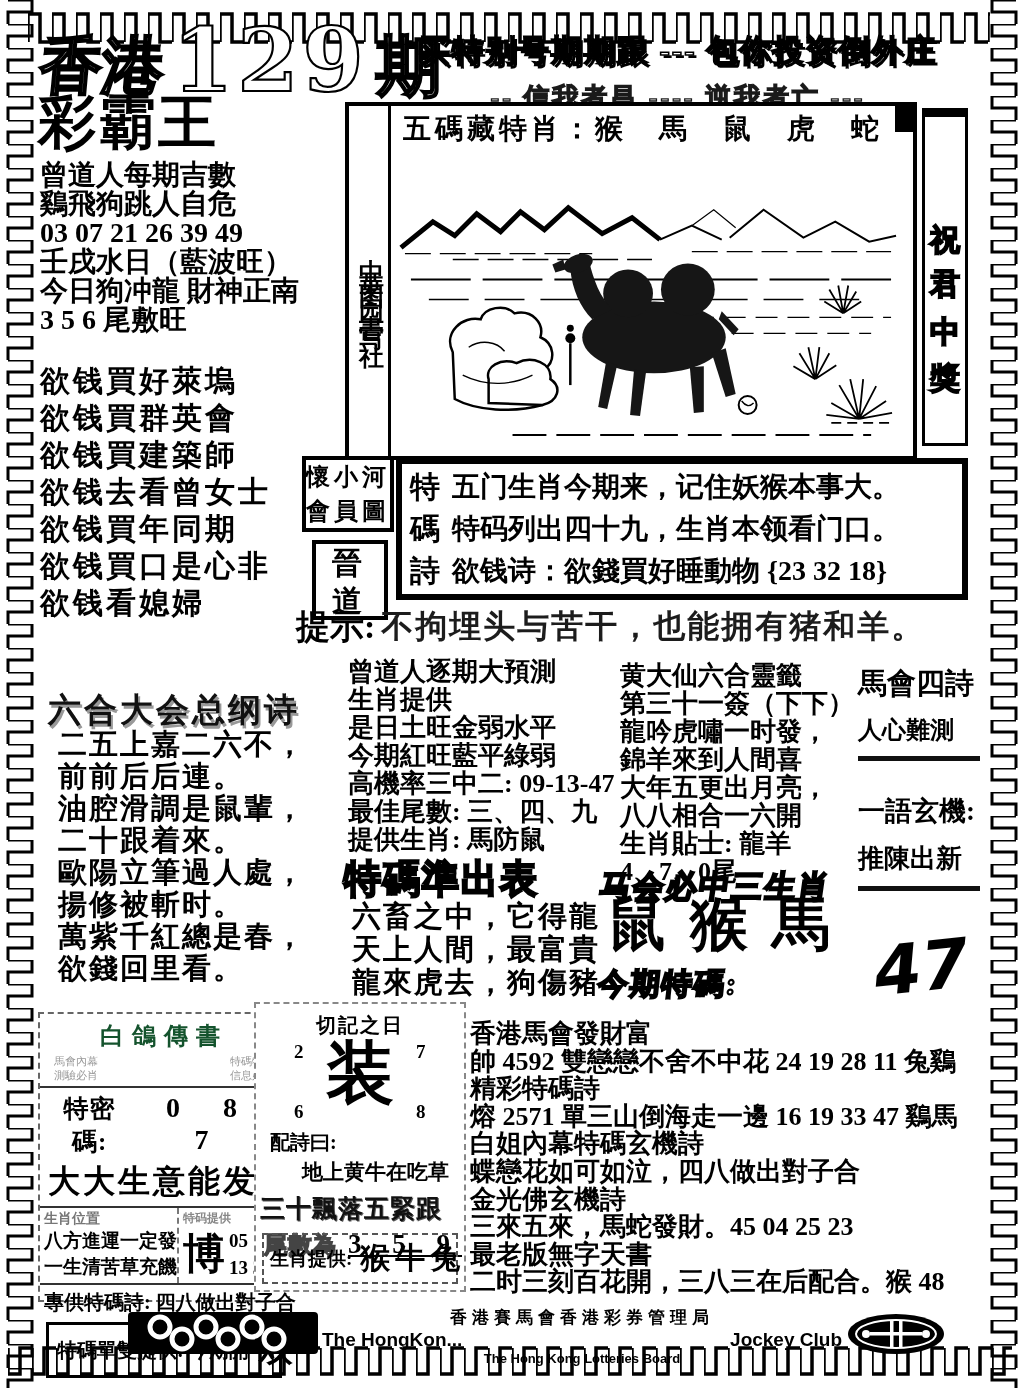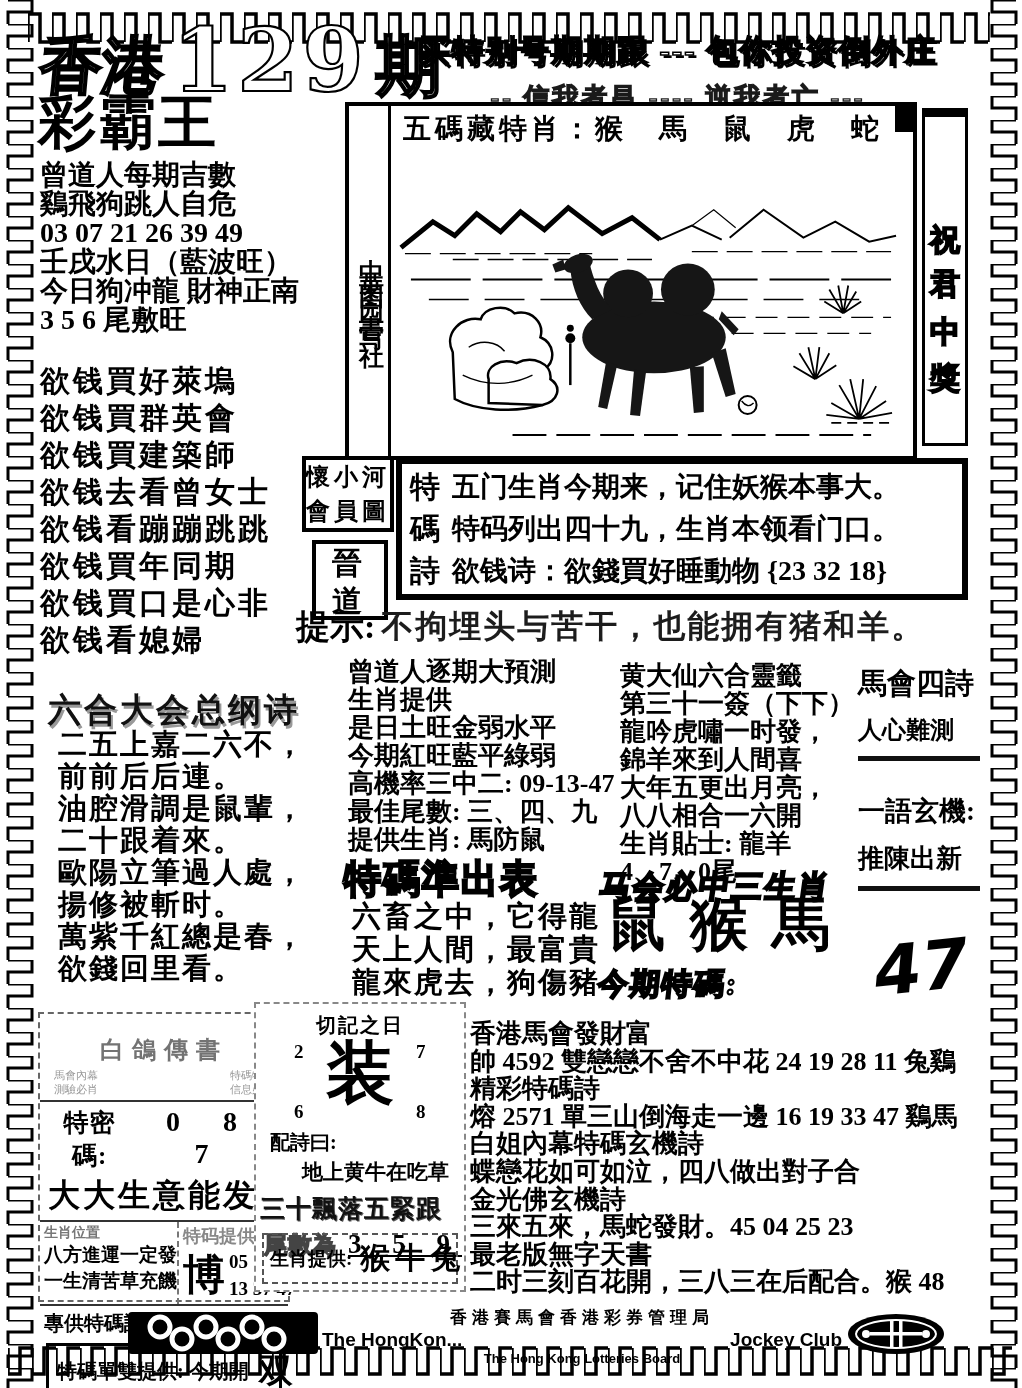--- a/index.html
+++ b/index.html
@@ -63,33 +63,33 @@
   .mw-val{left:874px;top:934px;font-size:68px;font-weight:900;font-style:italic;
           font-family:"DejaVu Sans",sans-serif;transform:rotate(-6deg);line-height:1;}
   .mahui{left:858px;top:664px;width:130px;}
   .mahui .t1{font-size:29px;font-weight:900;white-space:nowrap;}
   .mahui .l1{font-size:24px;font-weight:700;margin-top:10px;white-space:nowrap;}
   .mahui hr{border:none;border-top:5px solid #111;margin:10px 0 0 0;width:122px;}
   .mahui .t2{font-size:27px;font-weight:900;margin-top:32px;white-space:nowrap;}
   .mahui .l2{font-size:26px;font-weight:700;margin-top:12px;white-space:nowrap;}
   
   .pigeon{left:38px;top:1012px;width:252px;height:290px;border:2px dashed #666;box-sizing:border-box;background:#fff;}
-  .pg-title{text-align:center;font-size:24px;font-weight:800;letter-spacing:8px;margin-top:20px;color:#737373;}
+  .pg-title{text-align:center;font-size:24px;font-weight:800;letter-spacing:8px;margin-top:6px;color:#14532d;}
   .pg-faint{display:flex;justify-content:space-between;padding:2px 14px 0 14px;color:#999;font-size:11px;line-height:14px;}
   .pg-secret{border-top:2px solid #333;margin-top:4px;padding:4px 8px 2px 8px;}
   .pg-secret .row{display:flex;align-items:baseline;gap:10px;text-align:center;}
   .pg-secret .lab{font-size:25px;font-weight:900;letter-spacing:1px;}
   .pg-secret .dig{font-size:28px;font-weight:700;letter-spacing:18px;}
   .pg-secret .line2{font-size:32px;font-weight:700;letter-spacing:3px;text-align:center;margin-top:2px;white-space:nowrap;}
   .pg-grid{border-top:2px solid #333;display:flex;}
   .pg-gl{width:56%;border-right:2px dashed #777;padding:2px 4px;box-sizing:border-box;}
   .pg-gl .h{font-size:14px;font-weight:700;color:#777;}
   .pg-gl .r{font-size:19px;font-weight:700;line-height:26px;white-space:nowrap;}
   .pg-gr{flex:1;padding:2px 4px;}
-  .pg-gr .h{font-size:18px;font-weight:700;color:#888;}
+  .pg-gr .h{font-size:12px;font-weight:700;color:#888;}
   .pg-gr .body{display:flex;align-items:center;gap:4px;}
   .pg-gr .big{font-size:42px;font-weight:900;line-height:1;}
   .pg-gr .nums{font-size:19px;font-weight:800;line-height:27px;text-align:right;flex:1;white-space:nowrap;}
   .pg-special{border-top:2px solid #333;font-size:20px;font-weight:900;padding:4px 4px;white-space:nowrap;}
   .pg-parity{margin:2px 6px;border:3px solid #000;padding:2px 8px;display:flex;align-items:center;gap:10px;white-space:nowrap;}
   .pg-parity .lab{font-size:20px;font-weight:900;}
   .pg-parity .val{font-size:34px;font-weight:900;}
   
   .note{left:254px;top:1002px;width:212px;height:290px;border:2px dashed #888;box-sizing:border-box;background:#fff;}
   .nt-title{text-align:center;font-size:20px;font-weight:700;letter-spacing:2px;margin-top:8px;}
@@ -173,21 +173,20 @@
     <div>03 07 21 26 39 49</div>
     <div>壬戌水日（藍波旺）</div>
     <div>今日狗冲龍 財神正南</div>
     <div>3 5 6 尾敷旺</div>
   </div>
   <div class="abs wishes">
     <div>欲钱買好萊塢</div>
     <div>欲钱買群英會</div>
     <div>欲钱買建築師</div>
     <div>欲钱去看曾女士</div>
-    <div>欲钱看蹦蹦跳跳</div>
     <div>欲钱買年同期</div>
     <div>欲钱買口是心非</div>
     <div>欲钱看媳婦</div>
   </div>
 
   
   <div class="abs pic">
     <div class="pic-strip vtxt">中華图园書写社</div>
     <div class="pic-main">
       <div class="pic-caption">五碼藏特肖：猴　馬　鼠　虎　蛇</div>

